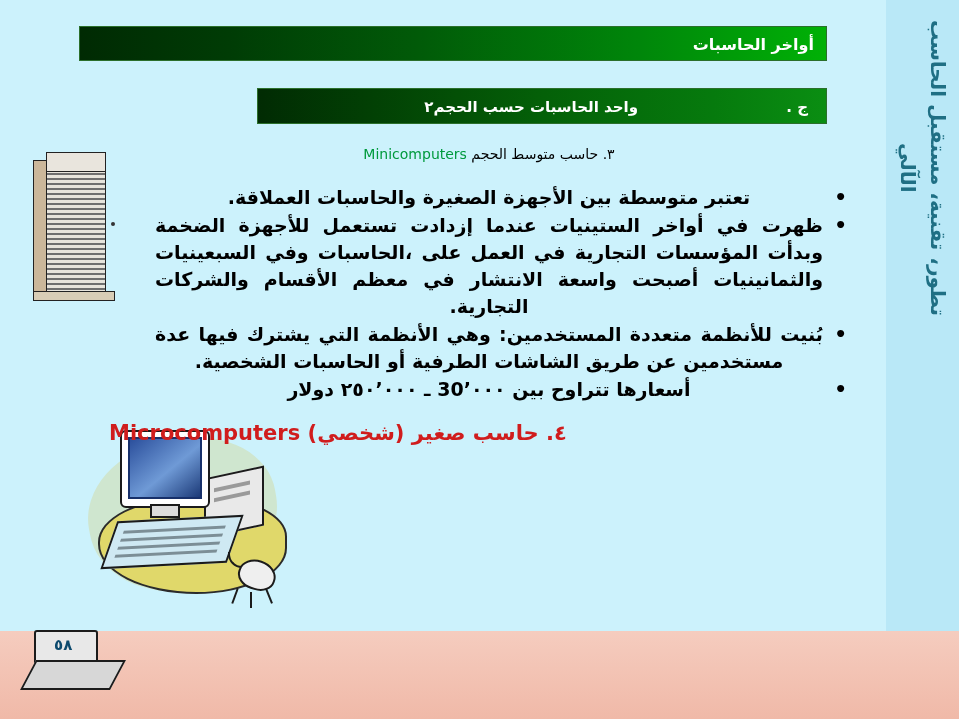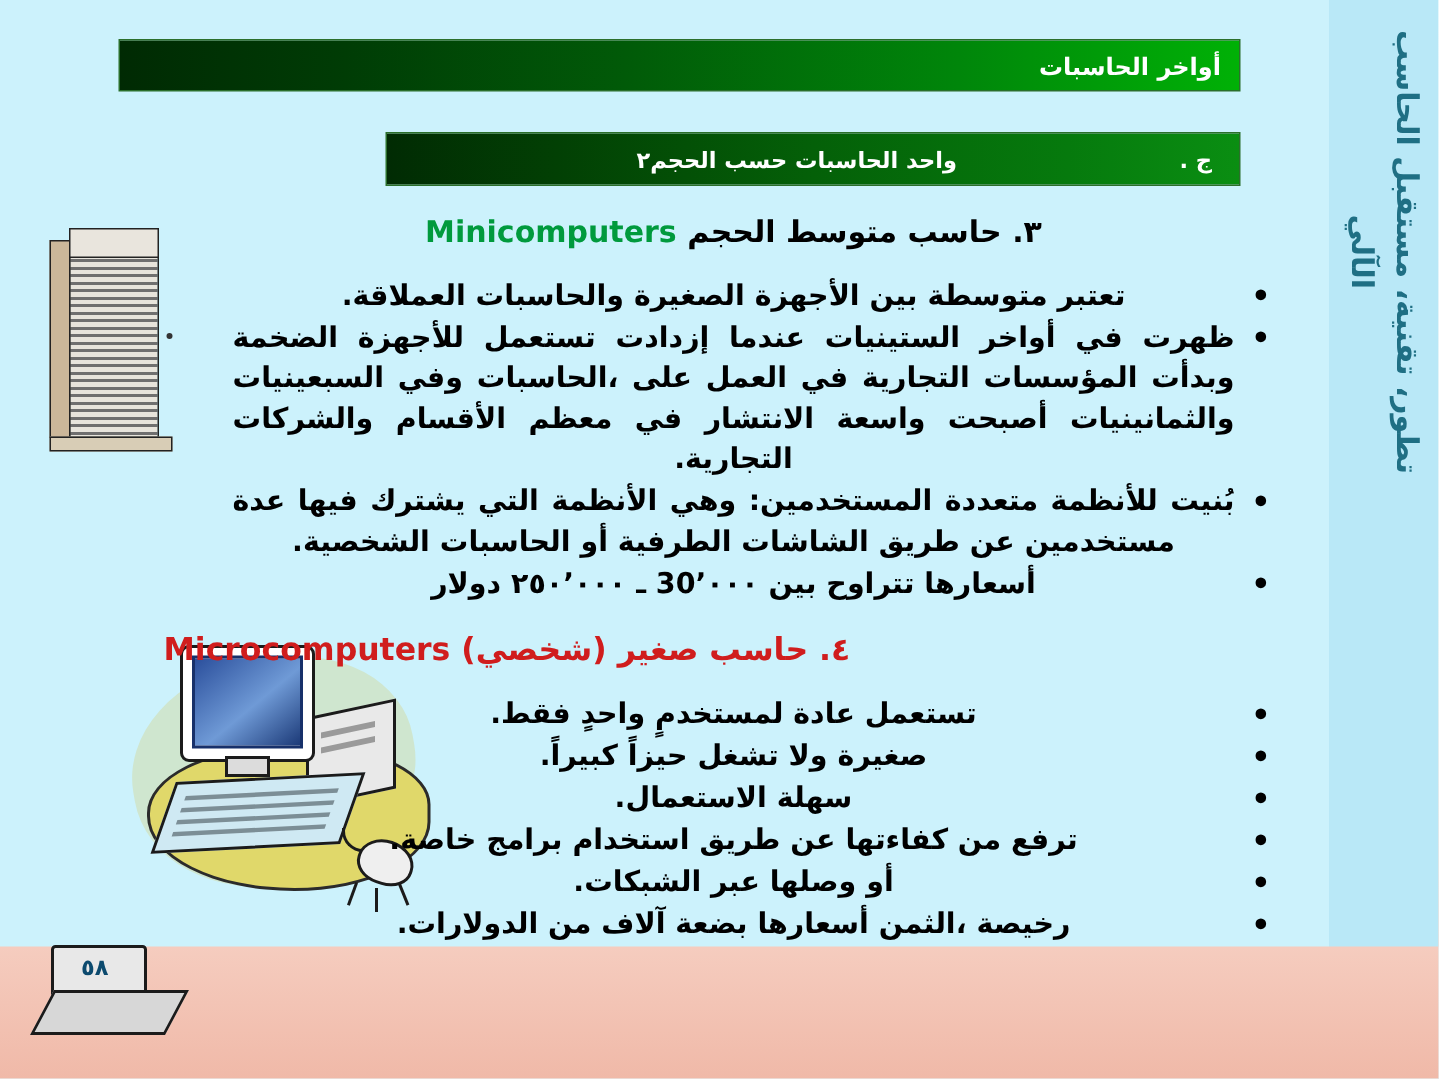--- a/index.html
+++ b/index.html
@@ -94,22 +94,22 @@
   
   .body-text {
     position: absolute;
     right: 90px;
     top: 140px;
     width: 760px;
     text-align: center;
     direction: rtl;
   }
   .heading {
-    font-size: 20px;
-    font-weight: bold;
+    font-size: 14px;
+    font-weight: normal;
     color: #000000;
     margin: 0 0 2px 0;
     line-height: 28px;
     text-align: center;
     white-space: nowrap;
   }
   .heading .en {
     color: #009a3d;
     font-family: "DejaVu Sans", "Liberation Sans", sans-serif;
   }
@@ -398,28 +398,20 @@
       <li>ظهرت في أواخر الستينيات عندما إزدادت تستعمل للأجهزة الضخمة وبدأت المؤسسات التجارية في العمل على ،الحاسبات وفي السبعينيات والثمانينيات أصبحت واسعة الانتشار في معظم الأقسام والشركات التجارية.</li>
       <li>بُنيت للأنظمة متعددة المستخدمين: وهي الأنظمة التي يشترك فيها عدة مستخدمين عن طريق الشاشات الطرفية أو الحاسبات الشخصية.</li>
       <li class="short">أسعارها تتراوح بين 30٬٠٠٠ ـ ٢٥٠٬٠٠٠ دولار</li>
     </ul>
 
     <p class="heading-red">
       <span>٤. حاسب صغير (شخصي)</span>
       <span class="en">Microcomputers</span>
     </p>
 
-    <ul class="bullets">
-      <li class="short">تستعمل عادة لمستخدمٍ واحدٍ فقط.</li>
-      <li class="short">صغيرة ولا تشغل حيزاً كبيراً.</li>
-      <li class="short">سهلة الاستعمال.</li>
-      <li class="short">ترفع من كفاءتها عن طريق استخدام برامج خاصة.</li>
-      <li class="short">أو وصلها عبر الشبكات.</li>
-      <li class="short">رخيصة ،الثمن أسعارها بضعة آلاف من الدولارات.</li>
-    </ul>
 
   </div>
 
   <div class="botkey">
     <div class="keytop">
       <span class="page-num">٥٨</span>
     </div>
     <div class="keybody"></div>
   </div>
 

